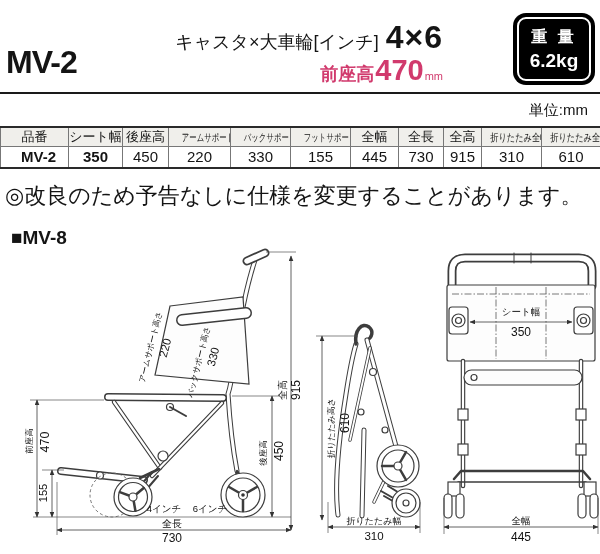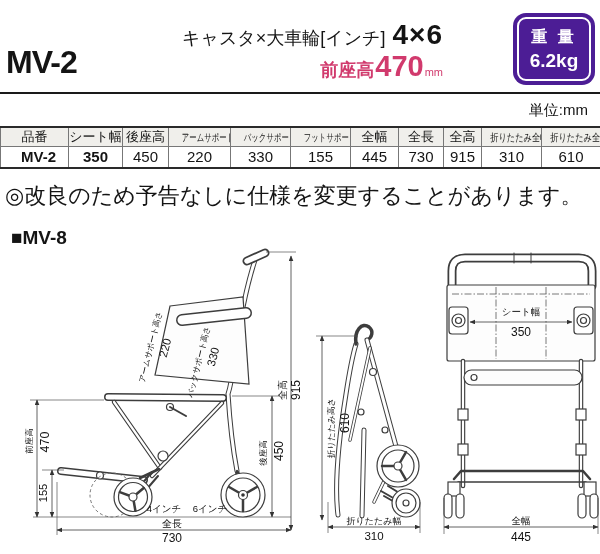--- a/index.html
+++ b/index.html
@@ -6,21 +6,21 @@
   html,body { width:600px; height:554px; }
   body {
     position:relative; background:#ffffff; overflow:hidden;
     font-family:"Liberation Sans","DejaVu Sans",sans-serif; color:#141414;
   }
   
   .hdr-model { position:absolute; top:44px; left:6px; font-size:32px; font-weight:bold; letter-spacing:-1px; }
   .hdr-specs { position:absolute; top:21px; right:157px; text-align:right; white-space:nowrap; }
   .spec-row1 { display:flex; align-items:baseline; justify-content:center; gap:7px; line-height:1; }
   .spec-label { font-size:18px; }
-  .spec-value { font-size:28px; font-weight:bold; letter-spacing:1px; }
+  .spec-value { font-size:32px; font-weight:bold; letter-spacing:1px; }
   .spec-row2 { display:flex; align-items:baseline; justify-content:flex-end; gap:1px; line-height:1; margin-top:3px; }
   .sh-label { font-size:18px; font-weight:bold; }
   .sh-value { font-size:29px; font-weight:bold; }
   .sh-unit  { font-size:11px; font-weight:normal; }
   .badge { position:absolute; top:13px; right:5px; width:82px; height:72px; border-radius:13px; padding:4px; }
   .badge-inner { width:100%; height:100%; border:2px solid #fff; border-radius:9px;
     display:flex; flex-direction:column; align-items:center; justify-content:center; gap:2px; color:#fff; }
   .badge-label { font-size:16px; font-weight:bold; letter-spacing:3px; }
   .badge-value { font-size:19px; font-weight:bold; }
   .hdr-divider { position:absolute; top:92px; left:0; width:600px; height:2px; background:#1a1a1a; }
@@ -60,21 +60,21 @@
     <span class="spec-label">キャスタ×大車輪[インチ]</span>
     <span class="spec-value">4×6</span>
   </div>
   <div class="spec-row2" style="color:#d13a6d">
     <span class="sh-label">前座高</span>
     <span class="sh-value">470</span>
     <span class="sh-unit">mm</span>
   </div>
 </div>
 
-<div class="badge" style="background:#4c1d95">
+<div class="badge" style="background:#000000">
   <div class="badge-inner">
     <span class="badge-label">重 量</span>
     <span class="badge-value">6.2kg</span>
   </div>
 </div>
 
 <div class="hdr-divider"></div>
 
 <div class="unit-note">単位:mm</div>
 

